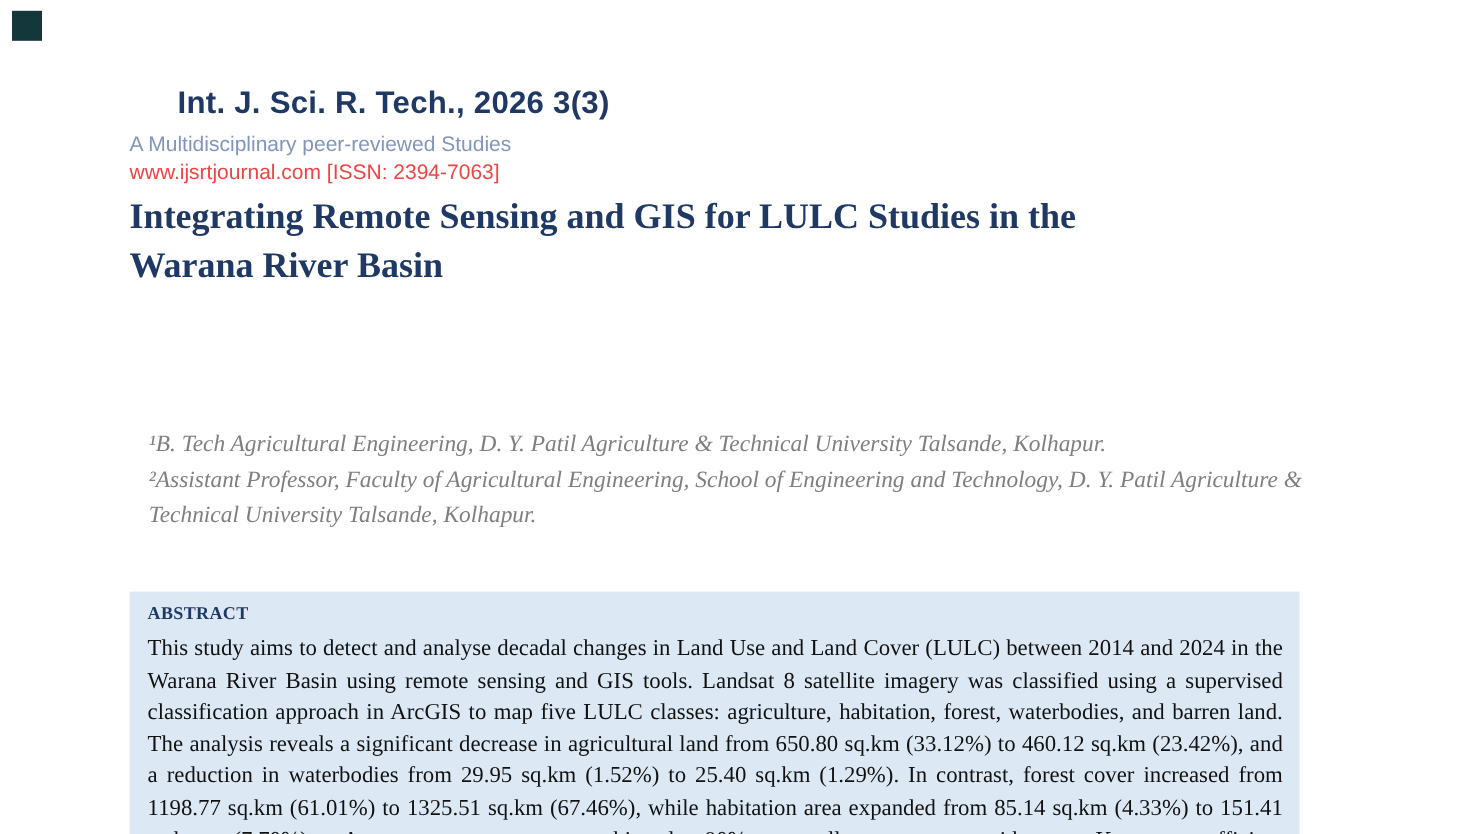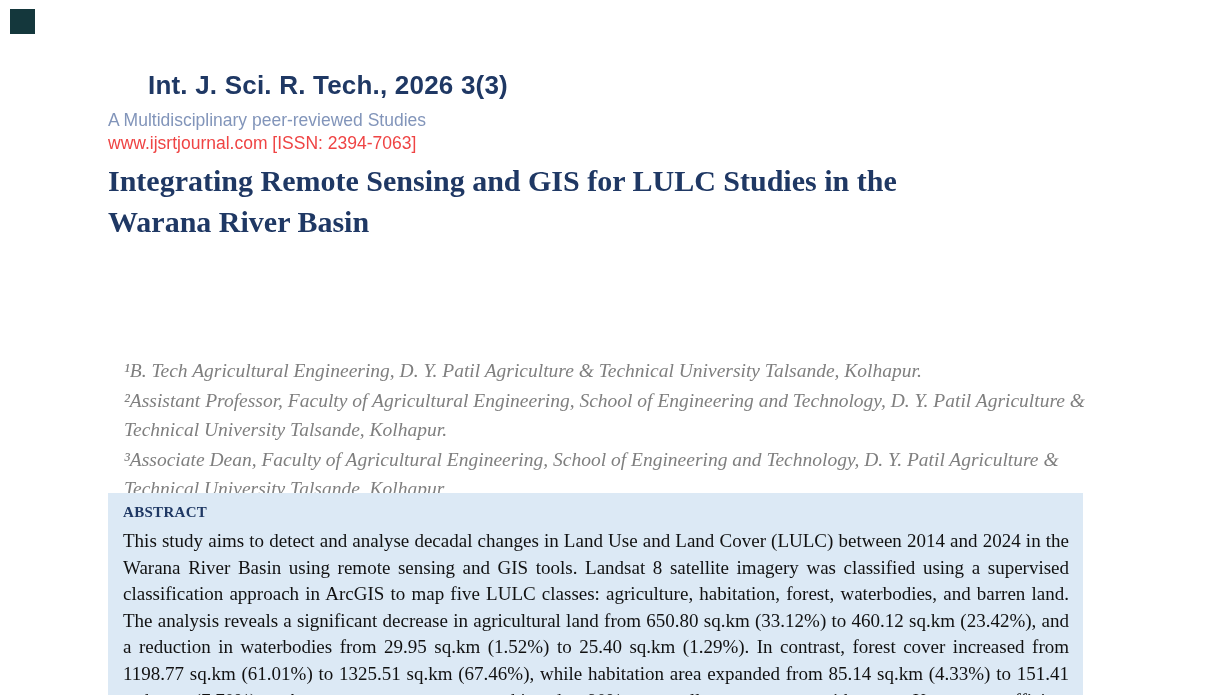--- a/index.html
+++ b/index.html
@@ -88,21 +88,20 @@
     <div class="journal-url">www.ijsrtjournal.com [ISSN: 2394-7063]</div>
   </div>
 
 
   <h1 class="article-title">Integrating Remote Sensing and GIS for LULC Studies in the Warana River Basin</h1>
 
 
   <div class="affiliations">
     <p>¹B. Tech Agricultural Engineering, D. Y. Patil Agriculture &amp; Technical University Talsande, Kolhapur.</p>
     <p>²Assistant Professor, Faculty of Agricultural Engineering, School of Engineering and Technology, D. Y. Patil Agriculture &amp; Technical University Talsande, Kolhapur.</p>
-    <p>³Associate Dean, Faculty of Agricultural Engineering, School of Engineering and Technology, D. Y. Patil Agriculture &amp; Technical University Talsande, Kolhapur</p>
   </div>
 
   <div class="abstract-box">
     <div class="abstract-heading">ABSTRACT</div>
     <p class="abstract-body">This study aims to detect and analyse decadal changes in Land Use and Land Cover (LULC) between 2014 and 2024 in the Warana River Basin using remote sensing and GIS tools. Landsat 8 satellite imagery was classified using a supervised classification approach in ArcGIS to map five LULC classes: agriculture, habitation, forest, waterbodies, and barren land. The analysis reveals a significant decrease in agricultural land from 650.80 sq.km (33.12%) to 460.12 sq.km (23.42%), and a reduction in waterbodies from 29.95 sq.km (1.52%) to 25.40 sq.km (1.29%). In contrast, forest cover increased from 1198.77 sq.km (61.01%) to 1325.51 sq.km (67.46%), while habitation area expanded from 85.14 sq.km (4.33%) to 151.41 sq.km (7.70%). Accuracy assessment achieved 90% overall accuracy with a Kappa coefficient</p>
   </div>
 
 </div>
 
 </body></html>

